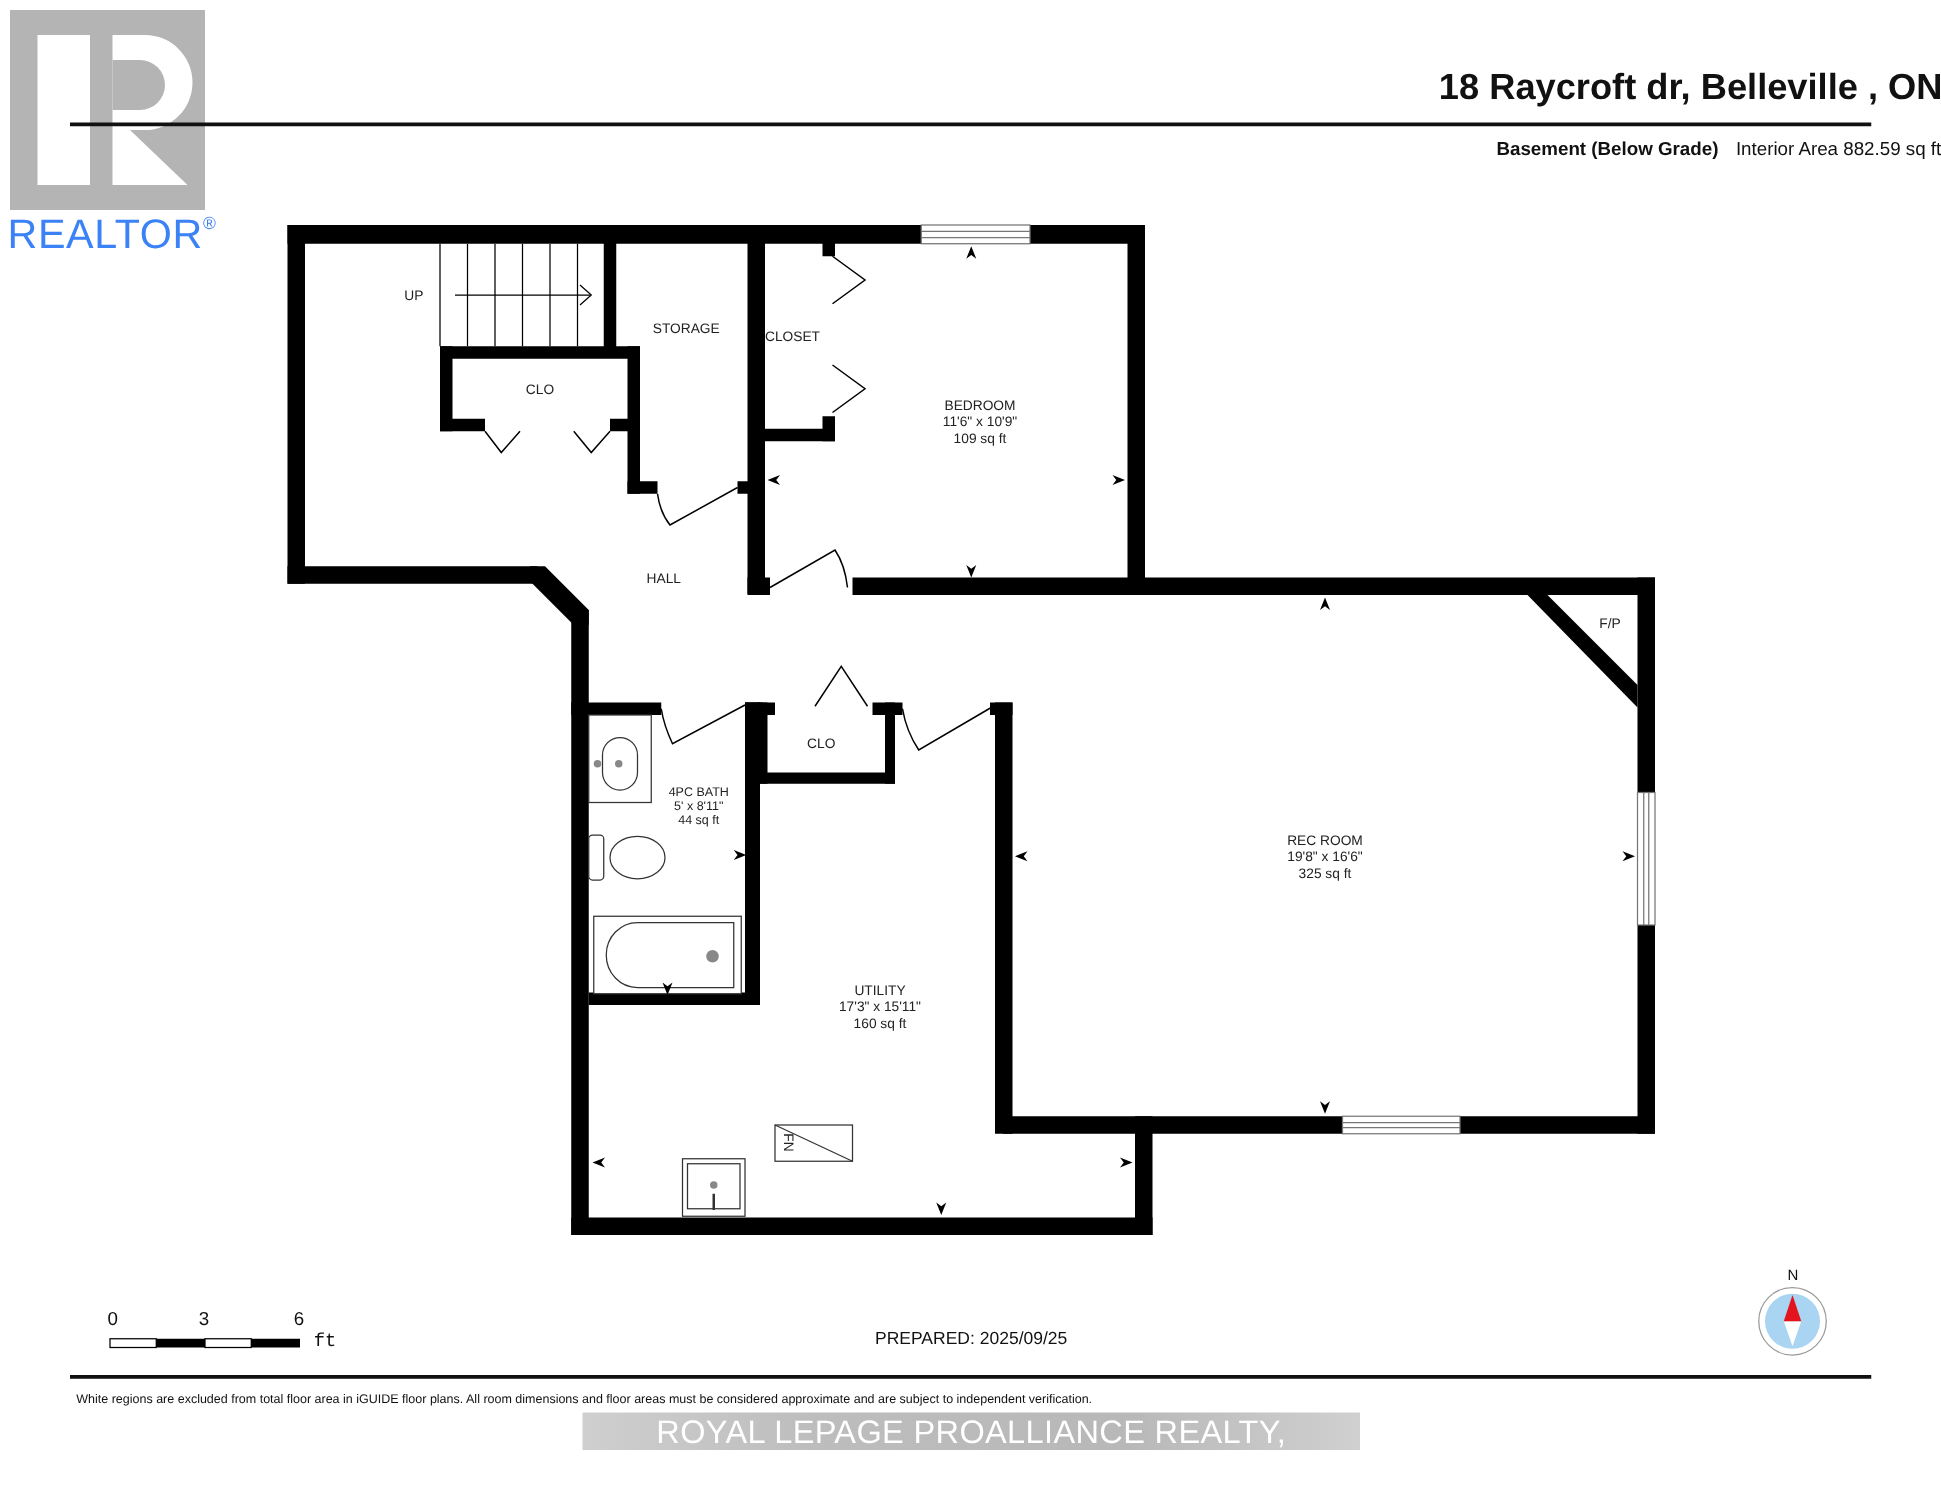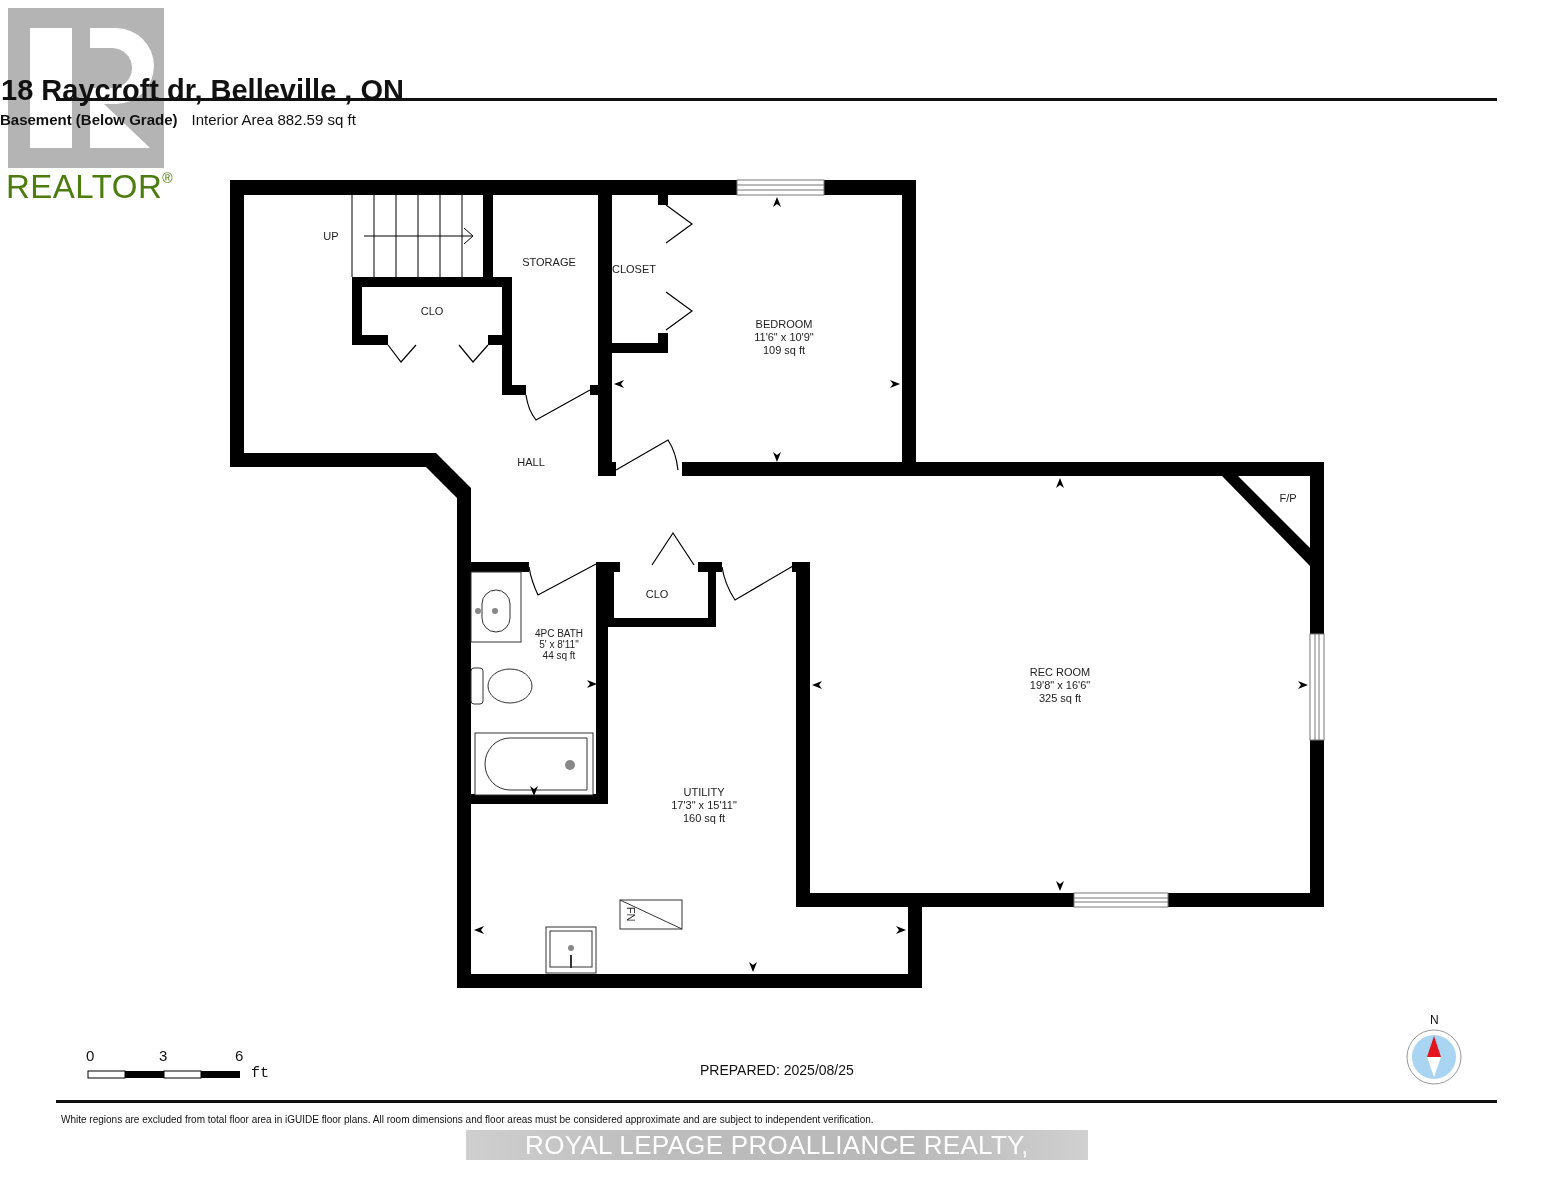--- a/index.html
+++ b/index.html
@@ -1,23 +1,23 @@
 <!DOCTYPE html>
 <html><head>
 <meta charset="utf-8">
 <style>
   html, body { margin:0; padding:0; background:#ffffff; }
   body { width:1553px; height:1200px; position:relative; overflow:hidden; font-family:"Liberation Sans", sans-serif; color:#111; }
   .abs { position:absolute; }
   #logo { left:8px; top:8px; width:156px; height:160px; }
-  #logo-text { left:6px; top:168px; font-size:33px; color:#4d7c0f; letter-spacing:0.5px; }
+  #logo-text { left:6px; top:168px; font-size:33px; color:#3b82f6; letter-spacing:0.5px; }
   #logo-text sup { font-size:14px; vertical-align:top; position:relative; top:2px; }
-  #title { left:0; width:1553px; top:54px; text-align:left; font-size:29px; font-weight:bold; padding-left:1px;margin-top:20px; }
+  #title { left:0; width:1553px; top:54px; text-align:right; font-size:29px; font-weight:bold; padding-left:1px; }
   .hrule { left:56px; width:1441px; height:3px; background:#111; }
-  #subtitle { left:0; width:1553px; top:111px; text-align:left; font-size:15px; }
+  #subtitle { left:0; width:1553px; top:111px; text-align:right; font-size:15px; }
   #subtitle .b { font-weight:bold; margin-right:14px; }
   #plan { left:0; top:0; width:1553px; height:1200px; }
   .room-label { font-family:"Liberation Sans", sans-serif; font-size:11px; fill:#222; text-anchor:middle; }
   .small-label { font-family:"Liberation Sans", sans-serif; font-size:10px; fill:#222; text-anchor:middle; }
   #scale-labels span { position:absolute; font-size:15px; }
   #prepared { left:700px; top:1062px; font-size:14px; }
   #disclaimer { left:61px; top:1114px; font-size:10px; }
   #brokerage { left:466px; top:1130px; width:622px; height:30px; background:linear-gradient(90deg,#cfcfcf,#bdbdbd 30%,#b8b8b8 70%,#d0d0d0); color:#ffffff; font-size:26px; line-height:30px; text-align:center; letter-spacing:0.3px; }
 </style>
 </head>
@@ -214,16 +214,16 @@
 </svg>
 
 <div id="scale-labels">
   <span style="left:86px; top:1047px;">0</span>
   <span style="left:159px; top:1047px;">3</span>
   <span style="left:235px; top:1047px;">6</span>
   <span style="left:251px; top:1065px;font-family:Liberation Mono, monospace;">ft</span>
 </div>
 <div class="abs" style="left:1430px; top:1013px; font-size:12px;">N</div>
 
-<div id="prepared" class="abs">PREPARED: 2025/08/25</div>
+<div id="prepared" class="abs">PREPARED: 2025/09/25</div>
 <div class="abs hrule" style="top:1100px;"></div>
 <div id="disclaimer" class="abs">White regions are excluded from total floor area in iGUIDE floor plans. All room dimensions and floor areas must be considered approximate and are subject to independent verification.</div>
 <div id="brokerage" class="abs">ROYAL LEPAGE PROALLIANCE REALTY, Brokerage</div>
 
 </body></html>

